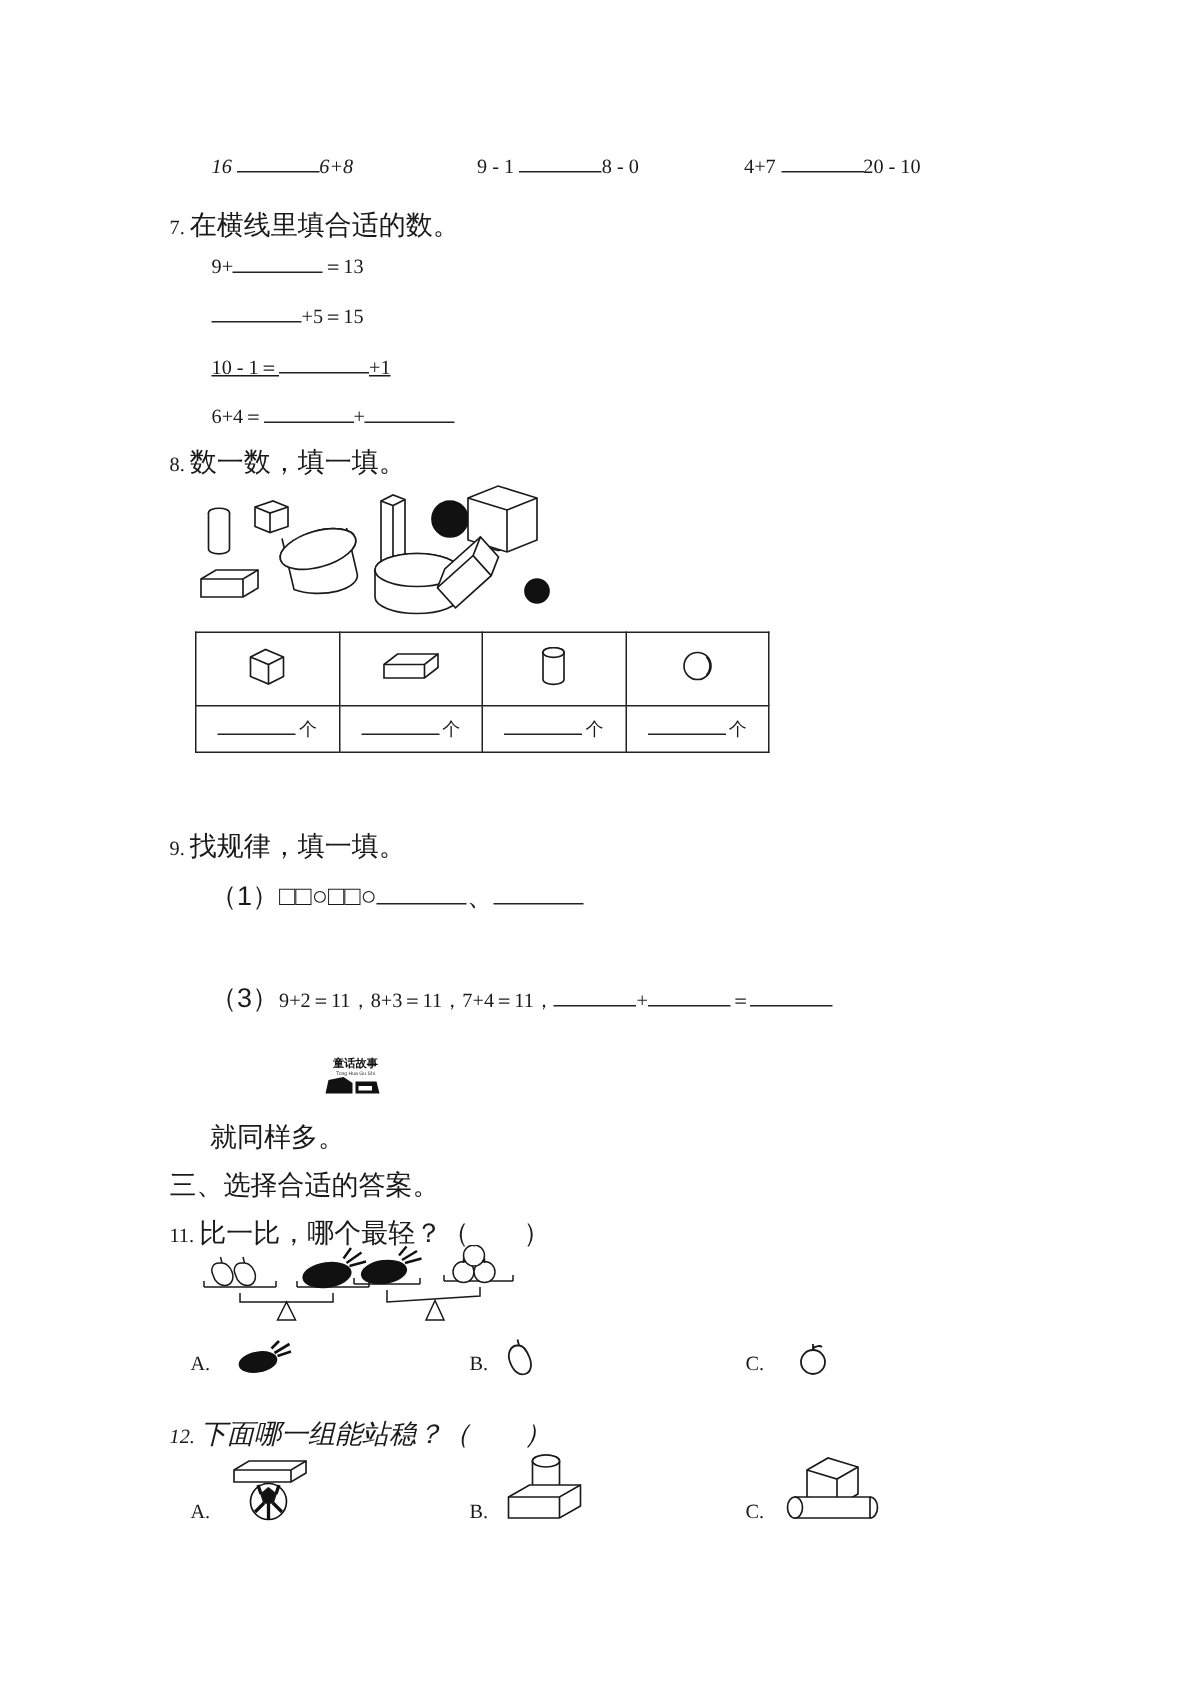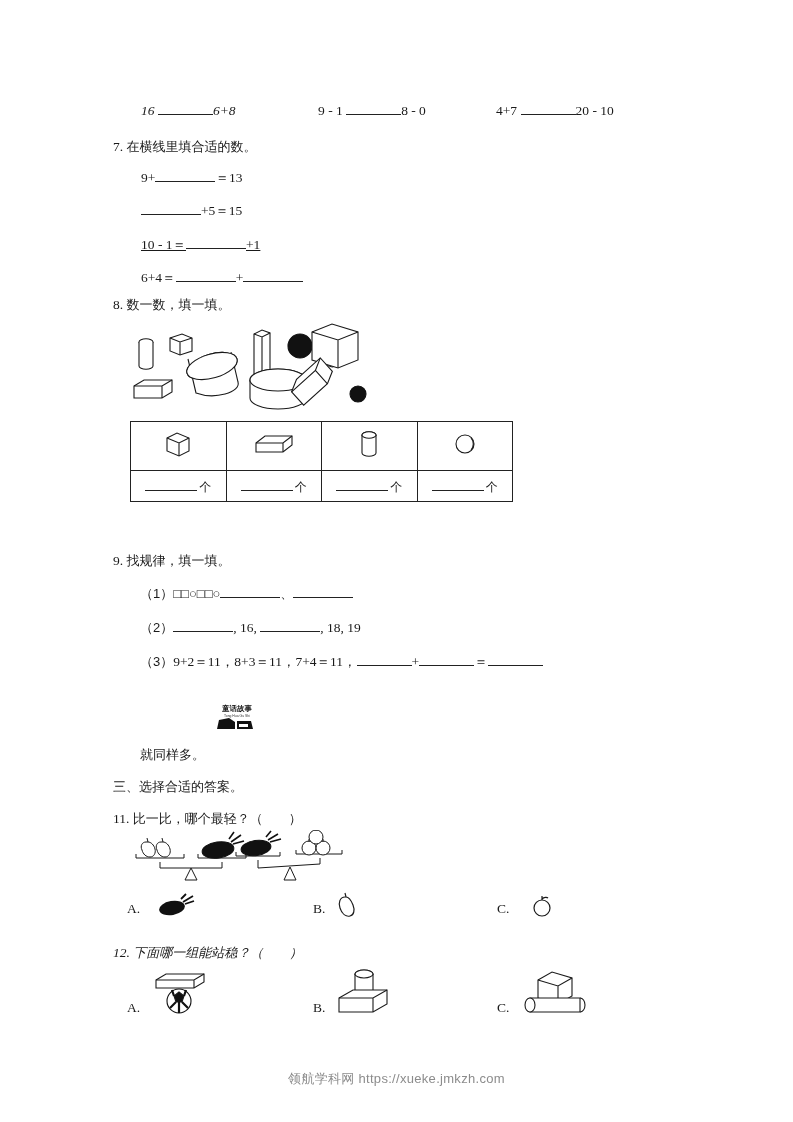--- a/index.html
+++ b/index.html
@@ -6,21 +6,21 @@
   body {
     width:793px; height:1122px;
     background:#ffffff;
     font-family:"Liberation Serif", serif;
     color:#1a1a1a;
     position:relative;
     overflow:hidden;
   }
   .page { position:absolute; left:0; top:0; width:793px; height:1122px; }
   .row { position:absolute; white-space:nowrap; font-size:13.5px; }
-  .cn { font-family:"Liberation Sans", sans-serif; font-size:13px; }
+  .cn { font-family:"Liberation Sans", sans-serif; font-size:18px; }
   .num { font-family:"Liberation Serif", serif; }
   .blank {
     display:inline-block;
     border-bottom:1px solid #222;
     vertical-align:baseline;
   }
   .b60 { width:60px; }
   .b55 { width:55px; }
   .b65 { width:65px; }
 
@@ -195,23 +195,20 @@
 
   <div class="row" style="left:113px; top:552px;">
     <span class="num">9.</span>
     <span class="cn">找规律，填一填。</span>
   </div>
 
   <div class="row" style="left:140px; top:585px;">
     <span class="cn">（1）</span><span class="cn">□□○□□○</span><span class="blank b60"></span><span class="cn">、</span><span class="blank b60"></span>
   </div>
 
-  <div class="row" style="left:140px; top:619px;">
-    <span class="cn">（2）</span><span class="blank b60"></span><span class="num">, 16, </span><span class="blank b60"></span><span class="num">, 18, 19</span>
-  </div>
 
   <div class="row" style="left:140px; top:653px;">
     <span class="cn">（3）</span><span class="num">9+2＝11，8+3＝11，7+4＝11，</span><span class="blank b55"></span><span class="num">+</span><span class="blank b55"></span><span class="num">＝</span><span class="blank b55"></span>
   </div>
 
   <div class="svgbox" style="left:213px; top:679px; width:48px; height:28px;margin-top:24px;">
     <svg width="48" height="28" viewBox="0 0 48 28">
       <text x="24" y="8" font-family="Liberation Sans, sans-serif" font-size="7.5" font-weight="bold" text-anchor="middle" fill="#111">童话故事</text>
       <text x="24" y="13.5" font-family="Liberation Sans, sans-serif" font-size="3.4" text-anchor="middle" fill="#333">Tong Hua Gu Shi</text>
       <path d="M4 26 L6 17 L16 15 L22 19 L22 26 Z" fill="#111"></path>
@@ -350,17 +347,14 @@
 
       <path d="M20 14 L34 6 L54 12 L54 30 L40 38 L20 32 Z" fill="#fff"></path>
       <path d="M20 14 L40 20 L54 12 M40 20 L40 38" fill="none"></path>
 
       <path d="M12 32 L62 32 L62 46 L12 46 Z" fill="#fff"></path>
       <ellipse cx="12" cy="39" rx="5" ry="7" fill="#fff"></ellipse>
       <path d="M62 32 A5 7 0 0 1 62 46" fill="none"></path>
     </svg>
   </div>
 
-  <div class="footer">
-    <span>领航学科网 https://xueke.jmkzh.com</span>
-  </div>
 
 </div>
 
 </body></html>

